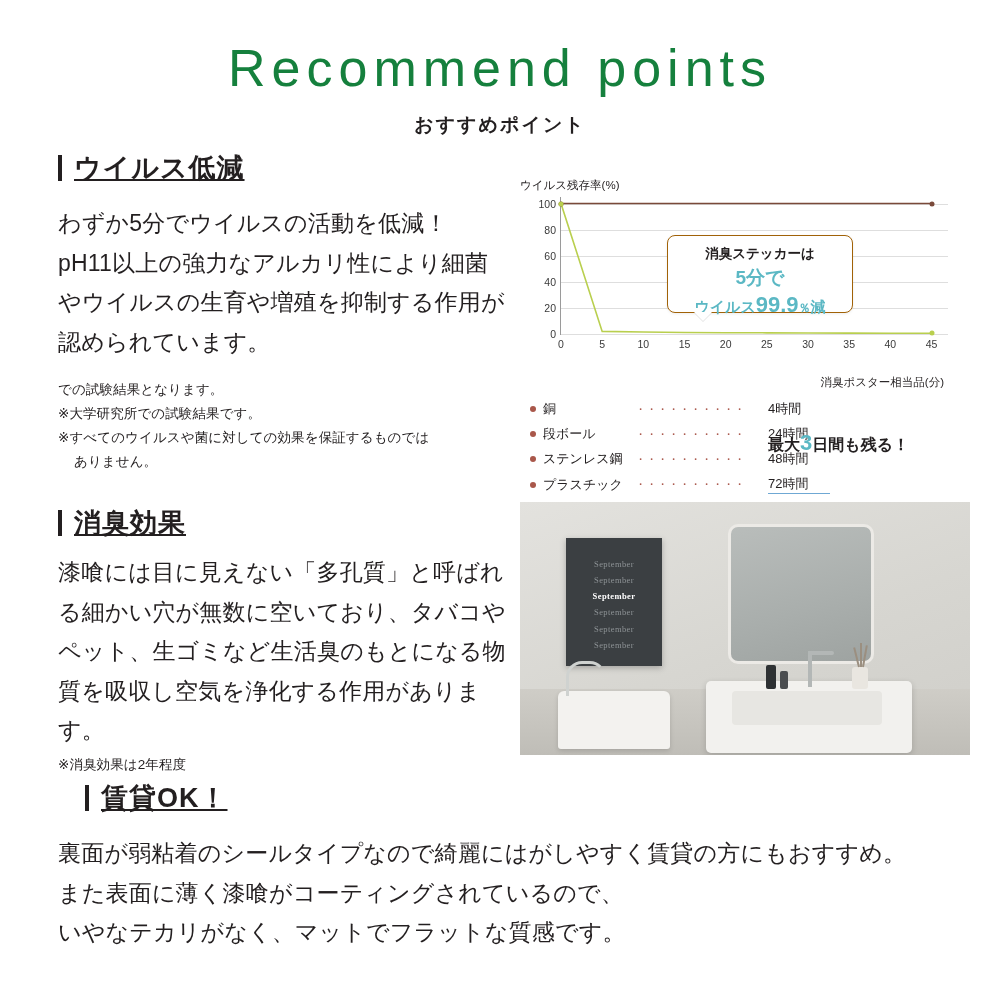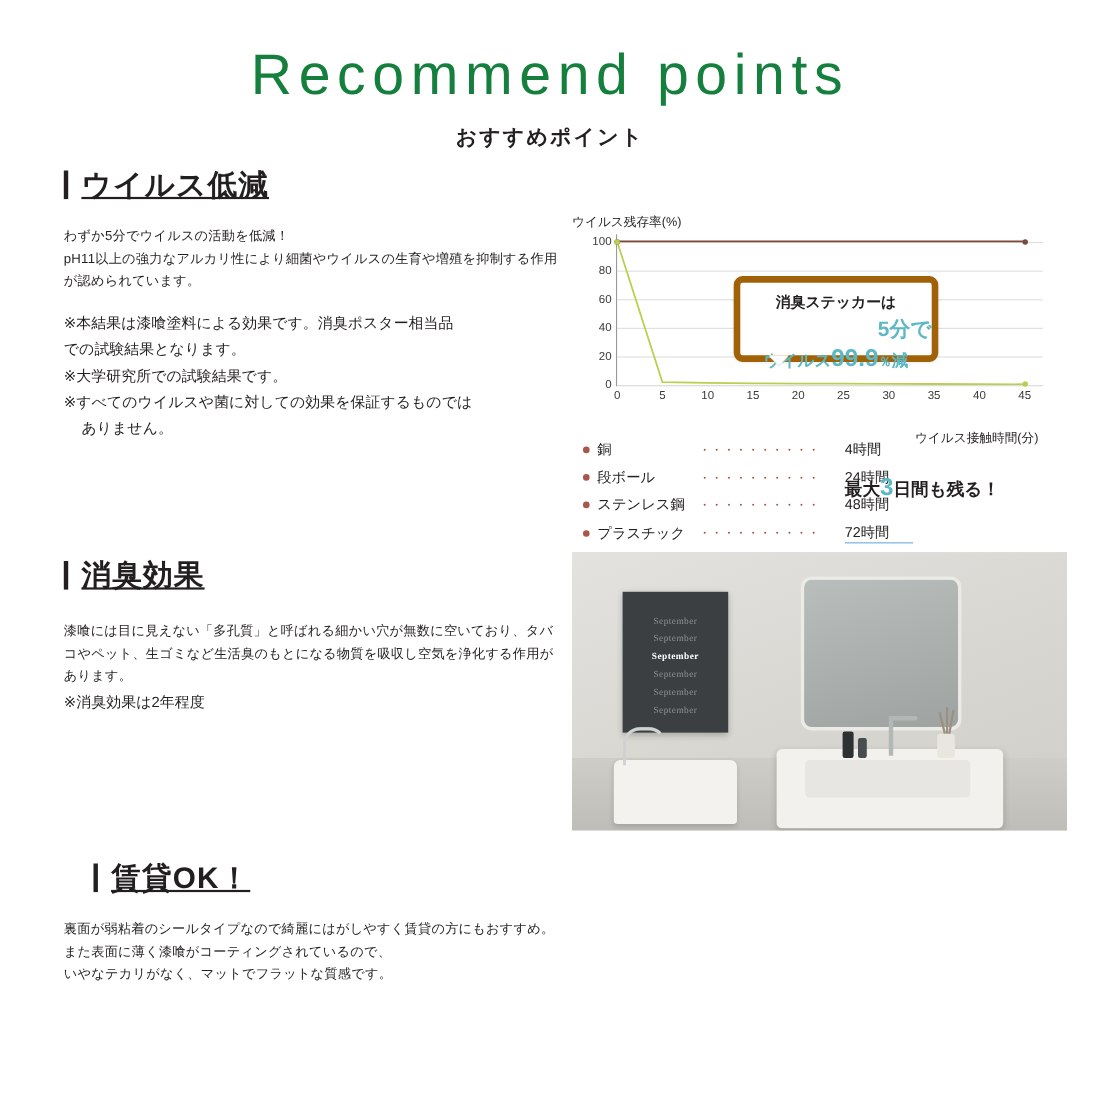--- a/index.html
+++ b/index.html
@@ -45,35 +45,35 @@
     text-decoration: underline;
   }
   .sec-heading .bar {
     width: 4px; height: 26px;
     background: #231f20;
     margin-right: 12px;
     display: inline-block;
   }
 
   .body-text {
-    font-size: 12px;
+    font-size: 23px;
     line-height: 1.72;
     color: #231f20;
     letter-spacing: 0.2px;
   }
   .note-text {
     font-size: 13.5px;
     line-height: 1.78;
     color: #231f20;
     letter-spacing: 0.1px;
   }
   .note-indent { padding-left: 16px; }
 
   
-  #chart-block { position: absolute; left: 520px; top: 194px; width: 450px; }
+  #chart-block { position: absolute; left: 520px; top: 178px; width: 450px; }
   .chart-axis-label {
     font-size: 11.5px; color: #231f20; margin-bottom: 4px;
   }
   .chart-area { position: relative; width: 420px; height: 160px; margin-left: 8px; }
   .chart-plot {
     position: absolute; left: 32px; top: 0; right: 0; bottom: 22px;
     border-left: 1px solid #9a9a9a;
     border-bottom: 1px solid #9a9a9a;
   }
   .gridline { position: absolute; left: 0; right: 0; height: 1px; background: #dedede; }
@@ -94,39 +94,39 @@
     position: absolute; width: 5px; height: 5px; border-radius: 50%;
     transform: translate(-50%, -50%);
   }
 
   
   .callout {
     position: absolute;
     left: 106px; top: 38px;
     width: 186px; height: 78px;
     background: #ffffff;
-    border: 6px solid #a16207;
+    border: 1px solid #a16207;
     border-radius: 8px;
     box-shadow: 0 1px 3px rgba(0,0,0,0.07);
     text-align: center;
     padding-top: 9px;
     z-index: 5;
   }
   .callout:after {
     content: "";
     position: absolute;
     left: 26px; bottom: -9px;
     width: 0; height: 0;
     border-left: 9px solid transparent;
     border-right: 9px solid transparent;
     border-top: 9px solid #ffffff;
     filter: drop-shadow(0 1px 0 #e2e2e2);
   }
   .callout .l1 { font-size: 13.5px; color: #231f20; font-weight: 700; }
-  .callout .l2 { font-size: 19px; color: #5bb8c4; font-weight: 700; margin-top: 2px; text-align: right; }
+  .callout .l2 { font-size: 19px; color: #5bb8c4; font-weight: 700; margin-top: 2px; }
   .callout .l3 { font-size: 15px; color: #5bb8c4; font-weight: 700; margin-top: 1px; }
   .callout .big { font-size: 22px; }
   .callout .sm { font-size: 12px; }
 
   
   .legend { position: absolute; left: 530px; top: 400px; width: 300px; }
   .legend-row {
     display: flex; align-items: center;
     font-size: 13px; color: #231f20; margin-bottom: 7px;
   }
@@ -219,42 +219,41 @@
     position: absolute; width: 1.5px; background: #9b8f80;
     transform-origin: bottom center;
   }
 
   
   #sec1 { left: 58px; top: 150px; width: 452px; }
   #sec1 .sec-heading { margin-bottom: 18px; }
   #sec1 .body-text { margin-bottom: 16px; }
 
   #sec2 { left: 58px; top: 505px; width: 452px; }
-  #sec2 .sec-heading { margin-bottom: 22px; }
+  #sec2 .sec-heading { margin-bottom: 12px; }
   #sec2 .body-text { margin-bottom: 2px; }
 
   #sec3 { left: 58px; top: 780px; width: 880px; }
   #sec3 .sec-heading { margin-bottom: 18px; padding-left: 27px; }
 </style>
 </head>
 <body>
 
 <div>
   <div class="page-title">Recommend points</div>
   <div class="page-subtitle">おすすめポイント</div>
 </div>
 
 <div class="section" id="sec1">
   <div class="sec-heading">
     <span class="bar"></span>
     <span>ウイルス低減</span>
   </div>
   <div class="body-text" style="white-space:pre-line;">わずか5分でウイルスの活動を低減！
 pH11以上の強力なアルカリ性により細菌やウイルスの生育や増殖を抑制する作用が認められています。</div>
-  <div class="note-text">※本結果は漆喰塗料による効果です。消臭ポスター相当品</div>
   <div class="note-text">での試験結果となります。</div>
   <div class="note-text">※大学研究所での試験結果です。</div>
   <div class="note-text">※すべてのウイルスや菌に対しての効果を保証するものでは</div>
   <div class="note-text note-indent">ありません。</div>
 </div>
 
 <div id="chart-block">
   <div class="chart-axis-label">ウイルス残存率(%)</div>
   <div class="chart-area">
     <div class="chart-plot" id="plot">
@@ -296,21 +295,21 @@
         <div class="xtick" style="left: 370.532px;">45</div>
         <svg width="387" height="137" style="position: absolute; left: 0px; top: 0px;">
           <polyline points="0,6.523809523809518 41.170212765957444,6.523809523809518 82.34042553191489,6.523809523809518 123.51063829787235,6.523809523809518 164.68085106382978,6.523809523809518 205.85106382978722,6.523809523809518 247.0212765957447,6.523809523809518 288.1914893617021,6.523809523809518 329.36170212765956,6.523809523809518 370.53191489361706,6.523809523809518" fill="none" stroke="#7a4a3a" stroke-width="1.6"></polyline>
           <polyline points="0,6.523809523809518 41.170212765957444,134.3904761904762 82.34042553191489,135.04285714285714 123.51063829787235,135.43428571428572 164.68085106382978,135.6952380952381 205.85106382978722,135.8257142857143 247.0212765957447,135.95619047619047 288.1914893617021,136.08666666666667 329.36170212765956,136.21714285714285 370.53191489361706,136.34761904761905" fill="none" stroke="#b9cf4e" stroke-width="1.6"></polyline>
         </svg>
         <div class="dot" style="left: 0px; top: 6.52381px; background: rgb(122, 74, 58);"></div>
         <div class="dot" style="left: 370.532px; top: 6.52381px; background: rgb(122, 74, 58);"></div>
         <div class="dot" style="left: 0px; top: 6.52381px; background: rgb(185, 207, 78);"></div>
         <div class="dot" style="left: 370.532px; top: 136.348px; background: rgb(185, 207, 78);"></div>
       </div>
-    <div class="xaxis-title">ウイルス接触時間(分)</div>
+    <div class="xaxis-title">消臭ポスター相当品(分)</div>
   </div>
 </div>
 
 <div class="legend" id="legend">
     <div class="legend-row">
       <span class="legend-dot" style="background: rgb(169, 87, 74);"></span>
       <span class="legend-name">銅</span>
       <span class="legend-dash" style="color: rgb(169, 87, 74); font-size: 11px; overflow: hidden;">・・・・・・・・・・</span>
       <span class="legend-val">4時間</span>
     </div>

